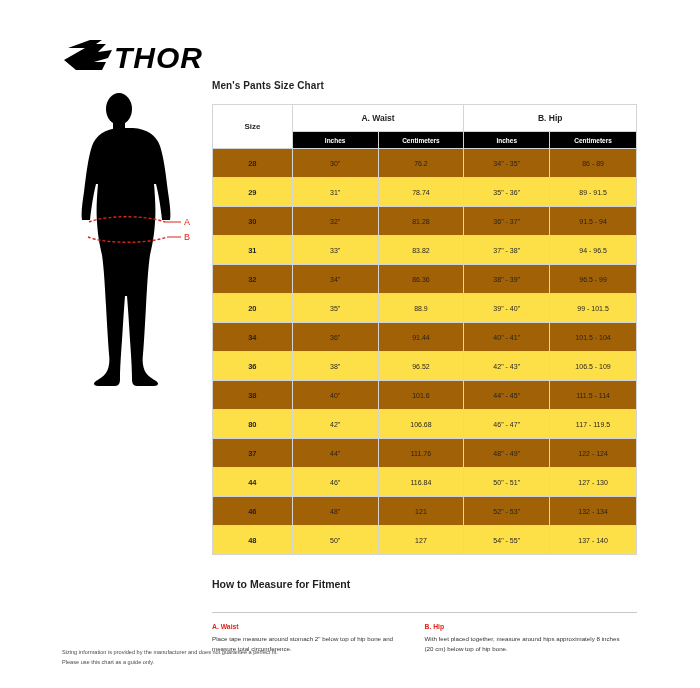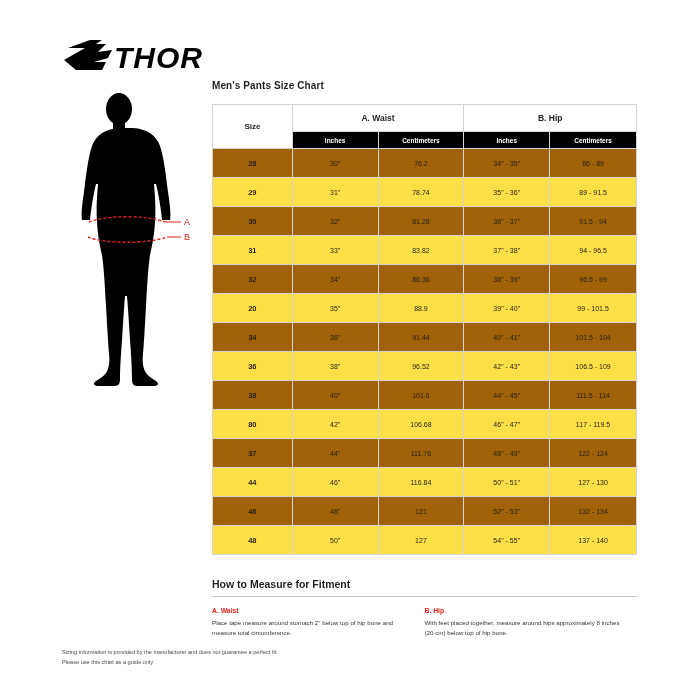--- a/index.html
+++ b/index.html
@@ -102,21 +102,21 @@
   
   .howto {
     position: absolute;
     left: 212px;
     top: 578px;
     width: 425px;
   }
   .howto-title {
     font-size: 10.5px;
     font-weight: bold;
-    padding-bottom: 6px;
+    padding-bottom: 22px;
     border-bottom: 1px solid #c9c9c9;
   }
   .howto-cols {
     display: flex;
     margin-top: 10px;
   }
   .howto-col { width: 50%; padding-right: 14px; box-sizing: border-box; }
   .howto-col h4 {
     margin: 0 0 4px 0;
     font-size: 6.8px;

